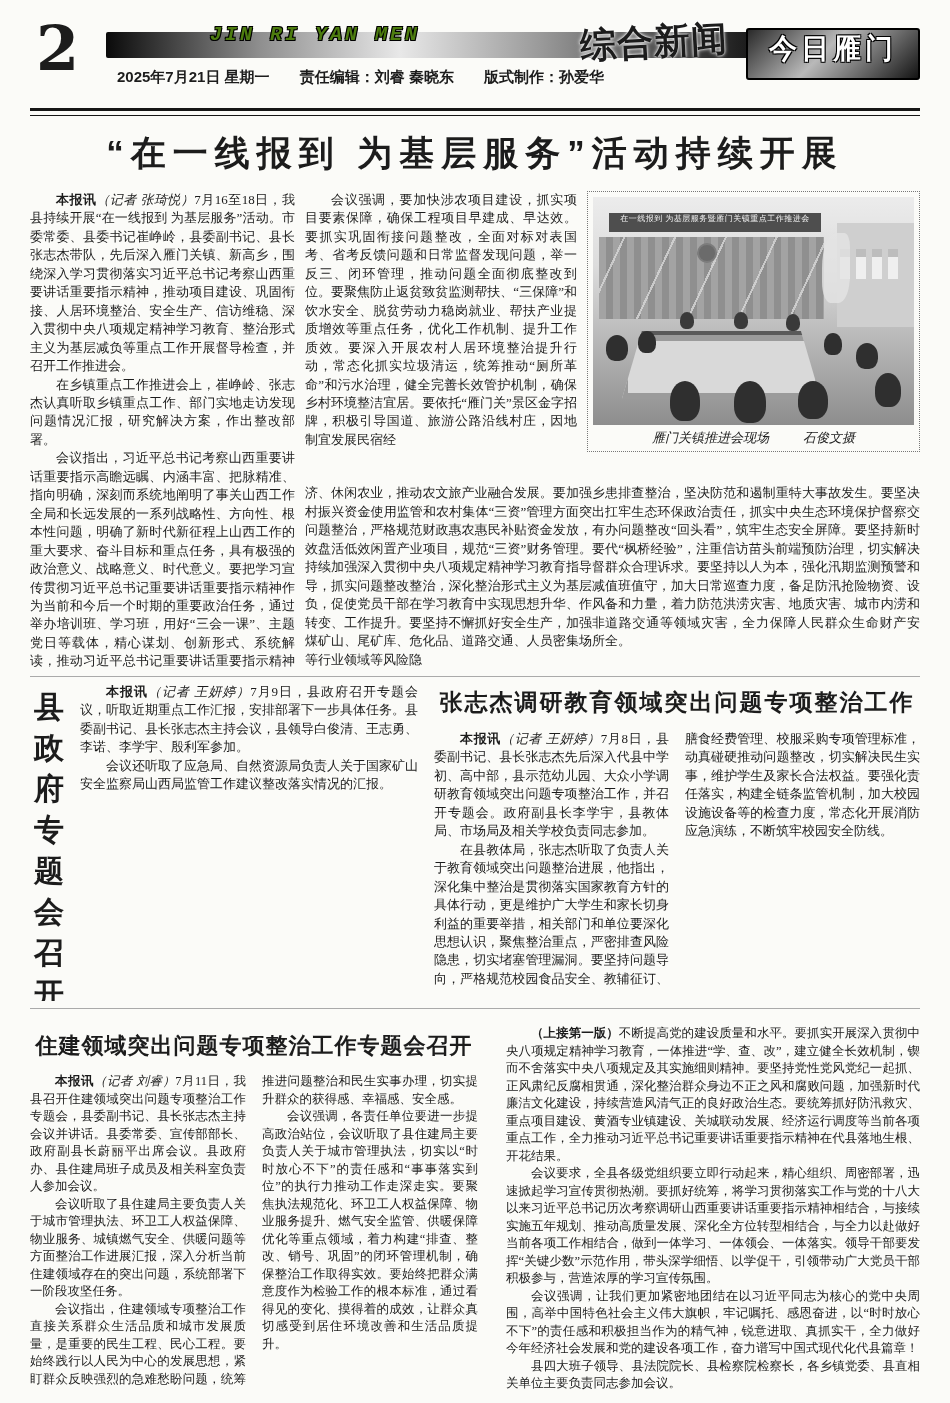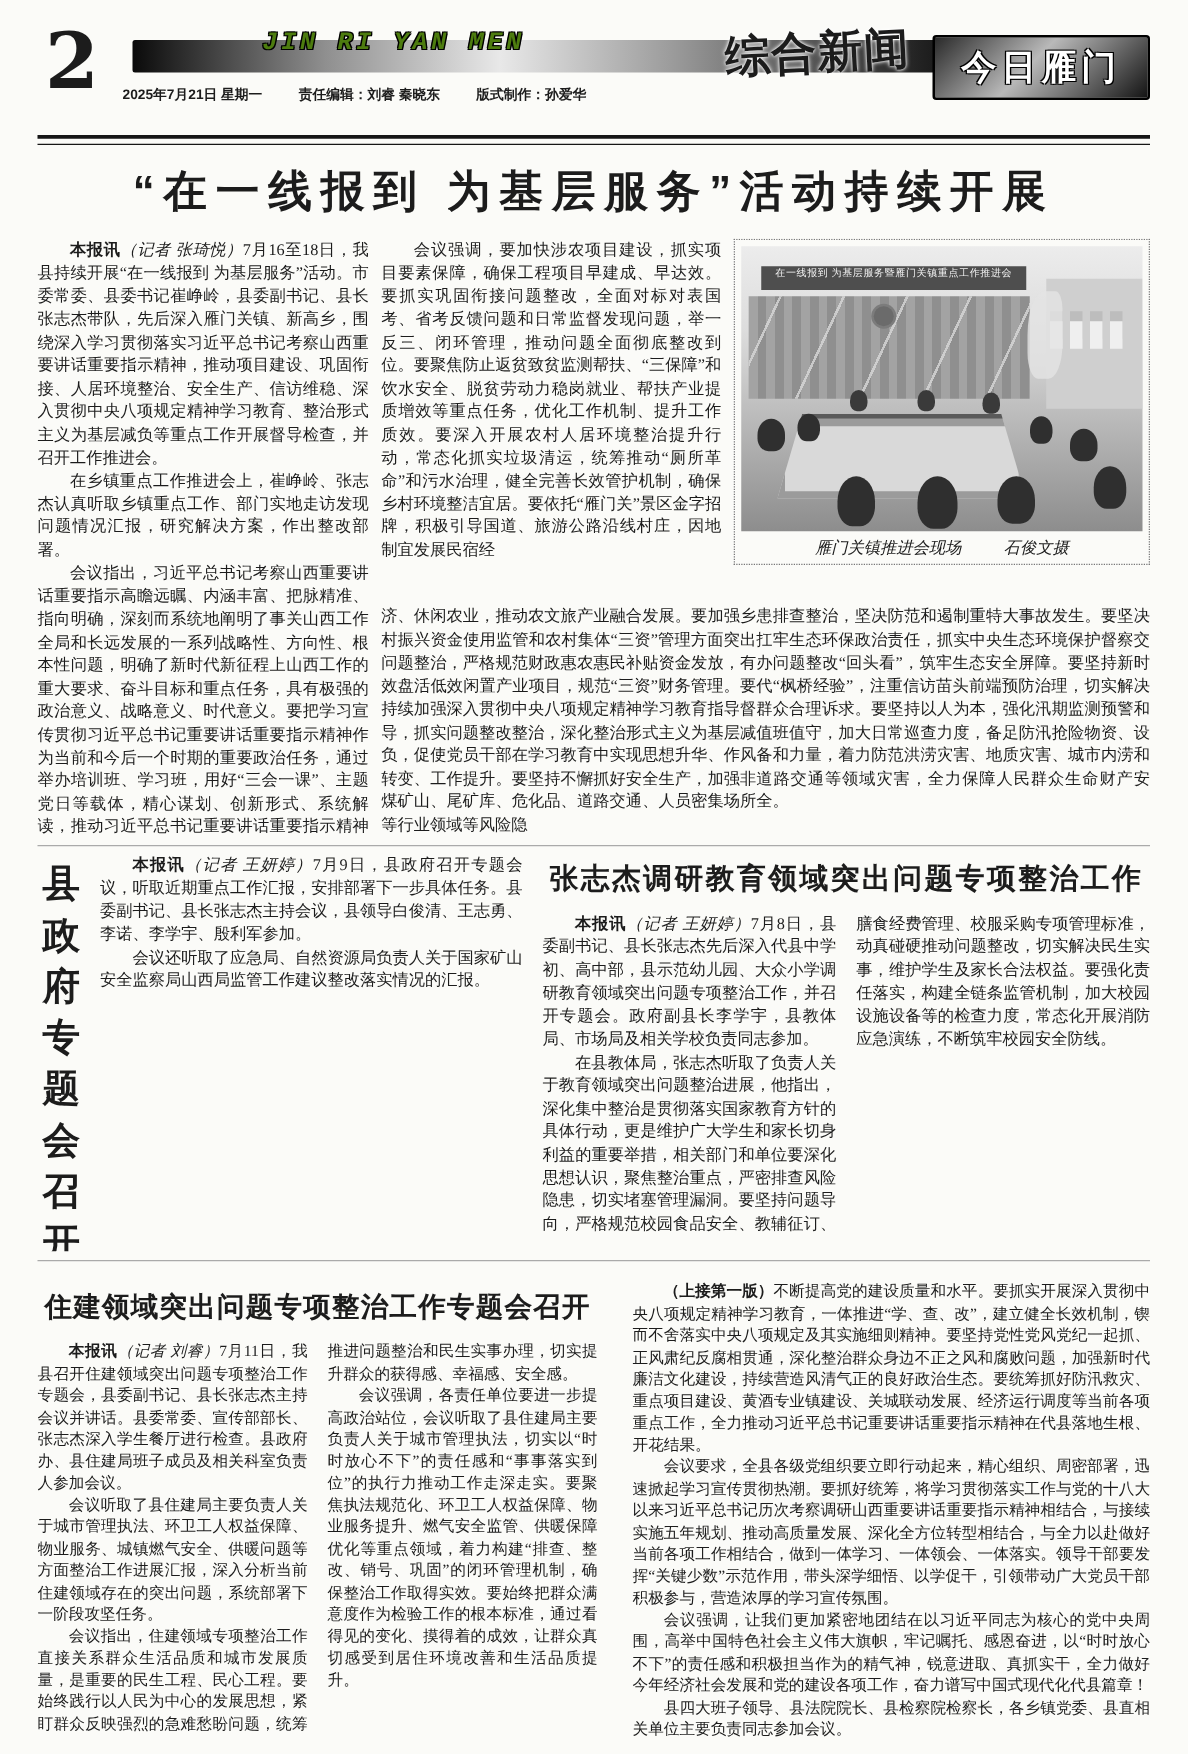--- a/index.html
+++ b/index.html
@@ -21,35 +21,35 @@
     background:linear-gradient(90deg,#0a0a0a 0%,#8f8f8f 22%,#e8e8e8 42%,#9a9a9a 62%,#222 90%,#000 100%);
     border-radius:2px;
   }
   .masthead{
     position:absolute;left:180px;top:1px;
     font-family:Liberation Mono, monospace;font-style:italic;font-weight:bold;
     font-size:20px;letter-spacing:3px;color:#4d7c0f;
     text-shadow:1px 1px 0 #000,-1px -1px 0 #000,1px -1px 0 #000,-1px 1px 0 #000;
   }
   .hdr-date{
-    position:absolute;left:68px;top:46px;white-space:nowrap;
-    font-family:"Liberation Sans",sans-serif;font-weight:bold;font-size:11px;
+    position:absolute;left:87px;top:46px;white-space:nowrap;
+    font-family:"Liberation Sans",sans-serif;font-weight:bold;font-size:15px;
   }
   .hdr-date span{margin-right:26px;}
   .calli{
     position:absolute;right:190px;top:2px;width:150px;
     font-family:"Liberation Serif",serif;font-weight:bold;font-size:36px;line-height:1.05;
     letter-spacing:1px;transform:rotate(-3deg);
     text-shadow:0 0 2px #fff,0 0 4px #fff;
   }
   .papername{
     position:absolute;right:0;top:6px;width:170px;height:48px;
     background:linear-gradient(135deg,#2a2a2a 0%,#b9b9b9 45%,#6e6e6e 70%,#141414 100%);
     border:2px solid #000;border-radius:3px;
-    display:flex;align-items:center;justify-content:center;
+    display:flex;align-items:flex-start;justify-content:center;
   }
   .papername span{
     font-family:"Liberation Sans",sans-serif;font-weight:bold;font-size:28px;letter-spacing:4px;color:#fff;
     text-shadow:1px 1px 0 #000,-1px -1px 0 #000,1px -1px 0 #000,-1px 1px 0 #000;
   }
   .hdr-rule{height:4px;border-top:3px solid #161616;border-bottom:1px solid #161616;margin-top:2px;}
 
   
   .btxt{font-size:13px;line-height:1.42;text-align:justify;}
   .btxt p{margin:0;text-indent:2em;}
@@ -243,21 +243,21 @@
       </div>
     </div>
   </div>
 
   <div class="sec-rule"></div>
 
   <div class="bottom">
     <div class="bot-left">
       <div class="h3line">住建领域突出问题专项整治工作专题会召开</div>
       <div class="cols2-a4 btxt-sm">
-        <p><b class="byline">本报讯</b><i class="reporter">（记者 刘睿）</i><span>7月11日，我县召开住建领域突出问题专项整治工作专题会，县委副书记、县长张志杰主持会议并讲话。县委常委、宣传部部长、张志杰深入学生餐厅进行检查。县政府办、县住建局班子成员及相关科室负责人参加会议。</span></p>
+        <p><b class="byline">本报讯</b><i class="reporter">（记者 刘睿）</i><span>7月11日，我县召开住建领域突出问题专项整治工作专题会，县委副书记、县长张志杰主持会议并讲话。县委常委、宣传部部长、政府副县长蔚丽平出席会议。县政府办、县住建局班子成员及相关科室负责人参加会议。</span></p>
         <p>会议听取了县住建局主要负责人关于城市管理执法、环卫工人权益保障、物业服务、城镇燃气安全、供暖问题等方面整治工作进展汇报，深入分析当前住建领域存在的突出问题，系统部署下一阶段攻坚任务。</p>
         <p>会议指出，住建领域专项整治工作直接关系群众生活品质和城市发展质量，是重要的民生工程、民心工程。要始终践行以人民为中心的发展思想，紧盯群众反映强烈的急难愁盼问题，统筹推进问题整治和民生实事办理，切实提升群众的获得感、幸福感、安全感。</p>
         <p>会议强调，各责任单位要进一步提高政治站位，会议听取了县住建局主要负责人关于城市管理执法，切实以“时时放心不下”的责任感和“事事落实到位”的执行力推动工作走深走实。要聚焦执法规范化、环卫工人权益保障、物业服务提升、燃气安全监管、供暖保障优化等重点领域，着力构建“排查、整改、销号、巩固”的闭环管理机制，确保整治工作取得实效。要始终把群众满意度作为检验工作的根本标准，通过看得见的变化、摸得着的成效，让群众真切感受到居住环境改善和生活品质提升。</p>
       </div>
     </div>
     <div class="bot-right btxt-sm">
       <p><span class="cont-label">（上接第一版）</span><span>不断提高党的建设质量和水平。要抓实开展深入贯彻中央八项规定精神学习教育，一体推进“学、查、改”，建立健全长效机制，锲而不舍落实中央八项规定及其实施细则精神。要坚持党性党风党纪一起抓、正风肃纪反腐相贯通，深化整治群众身边不正之风和腐败问题，加强新时代廉洁文化建设，持续营造风清气正的良好政治生态。要统筹抓好防汛救灾、重点项目建设、黄酒专业镇建设、关城联动发展、经济运行调度等当前各项重点工作，全力推动习近平总书记重要讲话重要指示精神在代县落地生根、开花结果。</span></p>
       <p>会议要求，全县各级党组织要立即行动起来，精心组织、周密部署，迅速掀起学习宣传贯彻热潮。要抓好统筹，将学习贯彻落实工作与党的十八大以来习近平总书记历次考察调研山西重要讲话重要指示精神相结合，与接续实施五年规划、推动高质量发展、深化全方位转型相结合，与全力以赴做好当前各项工作相结合，做到一体学习、一体领会、一体落实。领导干部要发挥“关键少数”示范作用，带头深学细悟、以学促干，引领带动广大党员干部积极参与，营造浓厚的学习宣传氛围。</p>
       <p>会议强调，让我们更加紧密地团结在以习近平同志为核心的党中央周围，高举中国特色社会主义伟大旗帜，牢记嘱托、感恩奋进，以“时时放心不下”的责任感和积极担当作为的精气神，锐意进取、真抓实干，全力做好今年经济社会发展和党的建设各项工作，奋力谱写中国式现代化代县篇章！</p>
       <p>县四大班子领导、县法院院长、县检察院检察长，各乡镇党委、县直相关单位主要负责同志参加会议。</p>

